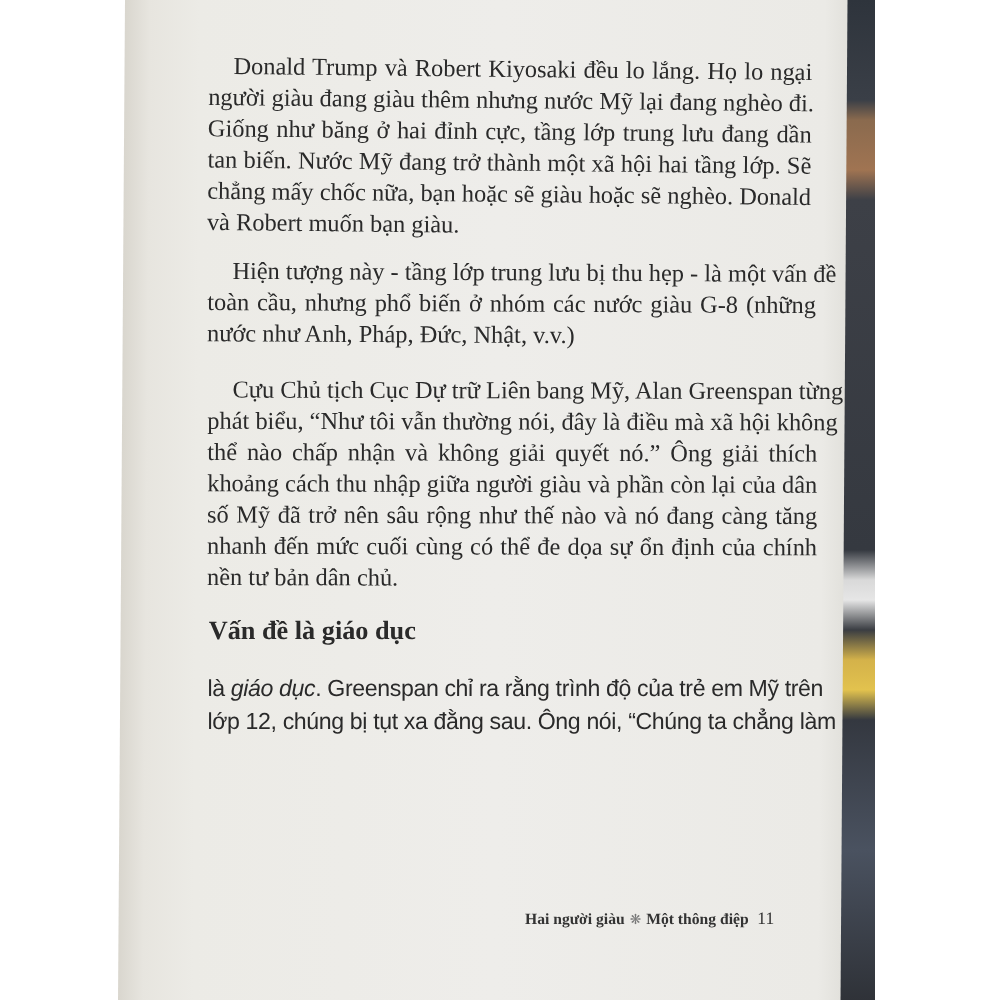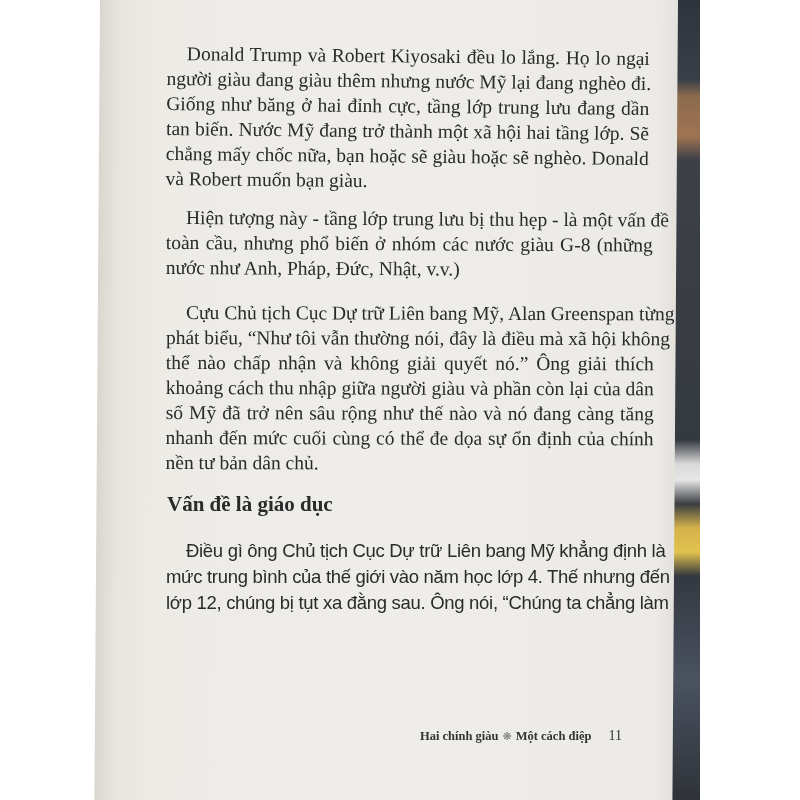--- a/index.html
+++ b/index.html
@@ -37,21 +37,21 @@
     }
     .p4 { left: 166px; top: 538px; width: 483px; font-family: "Liberation Sans", sans-serif; font-size: 18.5px; line-height: 26px; letter-spacing: -0.3px; }
     .p4 em { font-style: italic; }
     .footer {
       position: absolute; left: 420px; top: 728px;
       font-family: "Liberation Serif", serif; font-weight: bold;
       font-size: 12.5px; color: #333;
       white-space: nowrap;
     }
     .footer .sep { font-weight: normal; color: #777; margin: 0 4px; font-size: 11px; }
-    .footer .pageno { font-weight: normal; font-size: 14px; margin-left: 17px; }
+    .footer .pageno { font-weight: normal; font-size: 14px; margin-left: 7px; }
   </style>
 </head>
 <body>
 
 <div class="backdrop"></div>
 <div class="page"></div>
 
 <div class="text-block p1">
   <p class="para">
     <span class="line indent">Donald Trump và Robert Kiyosaki đều lo lắng. Họ lo ngại</span>
@@ -80,21 +80,20 @@
     <span class="line">số Mỹ đã trở nên sâu rộng như thế nào và nó đang càng tăng</span>
     <span class="line">nhanh đến mức cuối cùng có thể đe dọa sự ổn định của chính</span>
     <span class="line last">nền tư bản dân chủ.</span>
   </p>
 </div>
 
 <div class="heading">Vấn đề là giáo dục</div>
 
 <div class="text-block p4">
   <p class="para">
-    <span class="line indent">Điều gì ông Chủ tịch Cục Dự trữ Liên bang Mỹ khẳng định là</span>
-    <span class="line">mức trung bình của thế giới vào năm học lớp 4. Thế nhưng đến</span>
+    <span class="line"><span>là </span><em>giáo dục</em><span>. Greenspan chỉ ra rằng trình độ của trẻ em Mỹ trên</span></span>
     <span class="line">lớp 12, chúng bị tụt xa đằng sau. Ông nói, “Chúng ta chẳng làm</span>
   </p>
 </div>
 
 <div class="footer">
-  <span>Hai chính giàu</span><span class="sep">❋</span><span>Một cách điệp</span><span class="pageno">11</span>
+  <span>Hai người giàu</span><span class="sep">❋</span><span>Một thông điệp</span><span class="pageno">11</span>
 </div>
 
 </body></html>

